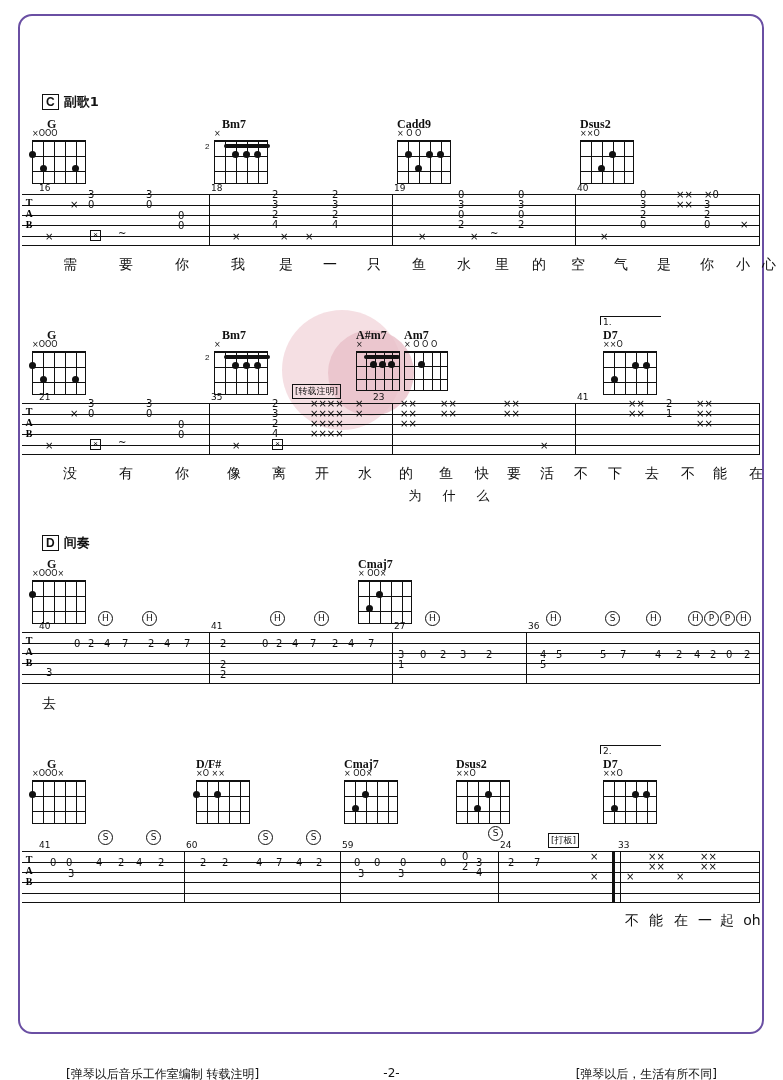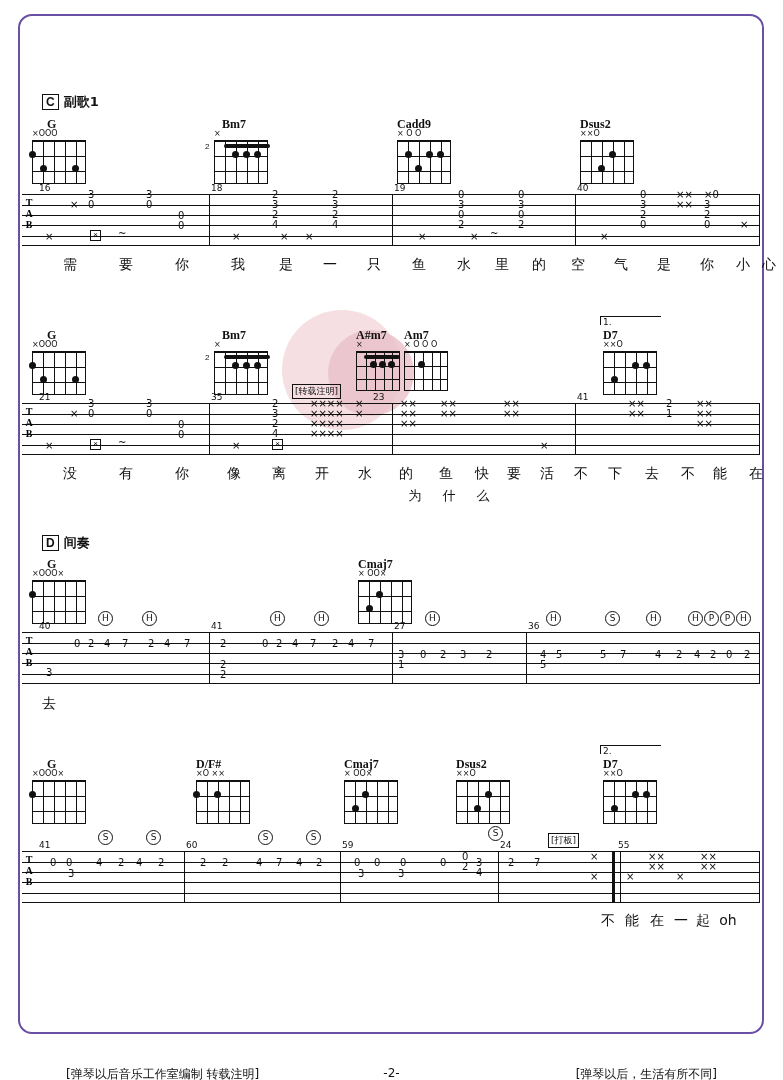--- a/index.html
+++ b/index.html
@@ -542,21 +542,21 @@
       <div class="line" style="top:30px;"></div>
         <div class="line" style="top:41px;"></div>
     </div>
     <div class="tabword" style="left:22px;top:854px;width:14px;">
       <span>T</span><br><span>A</span><br><span>B</span>
     </div>
     <div class="measnum" style="left:39px;top:840px;">41</div>
     <div class="measnum" style="left:186px;top:840px;">60</div>
     <div class="measnum" style="left:342px;top:840px;">59</div>
     <div class="measnum" style="left:500px;top:840px;">24</div>
-    <div class="measnum" style="left:618px;top:840px;">55</div>
+    <div class="measnum" style="left:618px;top:840px;">33</div>
     <div class="barline" style="left:184px;top:851px;height:52px;"></div>
     <div class="barline" style="left:340px;top:851px;height:52px;"></div>
     <div class="barline" style="left:498px;top:851px;height:52px;"></div>
     <div class="barline" style="left:612px;top:851px;height:52px;background:#111;width:3px;"></div>
     <div class="barline" style="left:620px;top:851px;height:52px;"></div>
     <div class="barline" style="left:759px;top:851px;height:52px;"></div>
 
     <div class="tech" style="left:98px;top:830px;">S</div>
     <div class="tech" style="left:146px;top:830px;">S</div>
     <div class="tech" style="left:258px;top:830px;">S</div>
@@ -590,21 +590,21 @@
     <div class="num" style="left:534px;top:858px;">7</div>
     <div class="num" style="left:590px;top:852px;">×</div>
     <div class="num" style="left:590px;top:872px;">×</div>
     <div class="num" style="left:648px;top:852px;">××</div>
     <div class="num" style="left:648px;top:862px;">××</div>
     <div class="num" style="left:700px;top:852px;">××</div>
     <div class="num" style="left:700px;top:862px;">××</div>
     <div class="num" style="left:626px;top:872px;">×</div>
     <div class="num" style="left:676px;top:872px;">×</div>
 
-    <div class="lyric" style="left:596px;top:912px;text-decoration:underline;">
+    <div class="lyric" style="left:620px;top:912px;text-decoration:underline;">
       <span style="display:inline-block;width:24px;text-align:center">不</span><span style="display:inline-block;width:24px;text-align:center">能</span><span style="display:inline-block;width:26px;text-align:center">在</span><span style="display:inline-block;width:22px;text-align:center">一</span><span style="display:inline-block;width:22px;text-align:center">起</span><span style="display:inline-block;width:28px;text-align:center">oh</span>
     </div>
   </div>
 
   <div class="footer">
     <span class="l">[弹琴以后音乐工作室编制  转载注明]</span>
     <span class="c">-2-</span>
     <span class="r">[弹琴以后，生活有所不同]</span>
   </div>
 </div>

